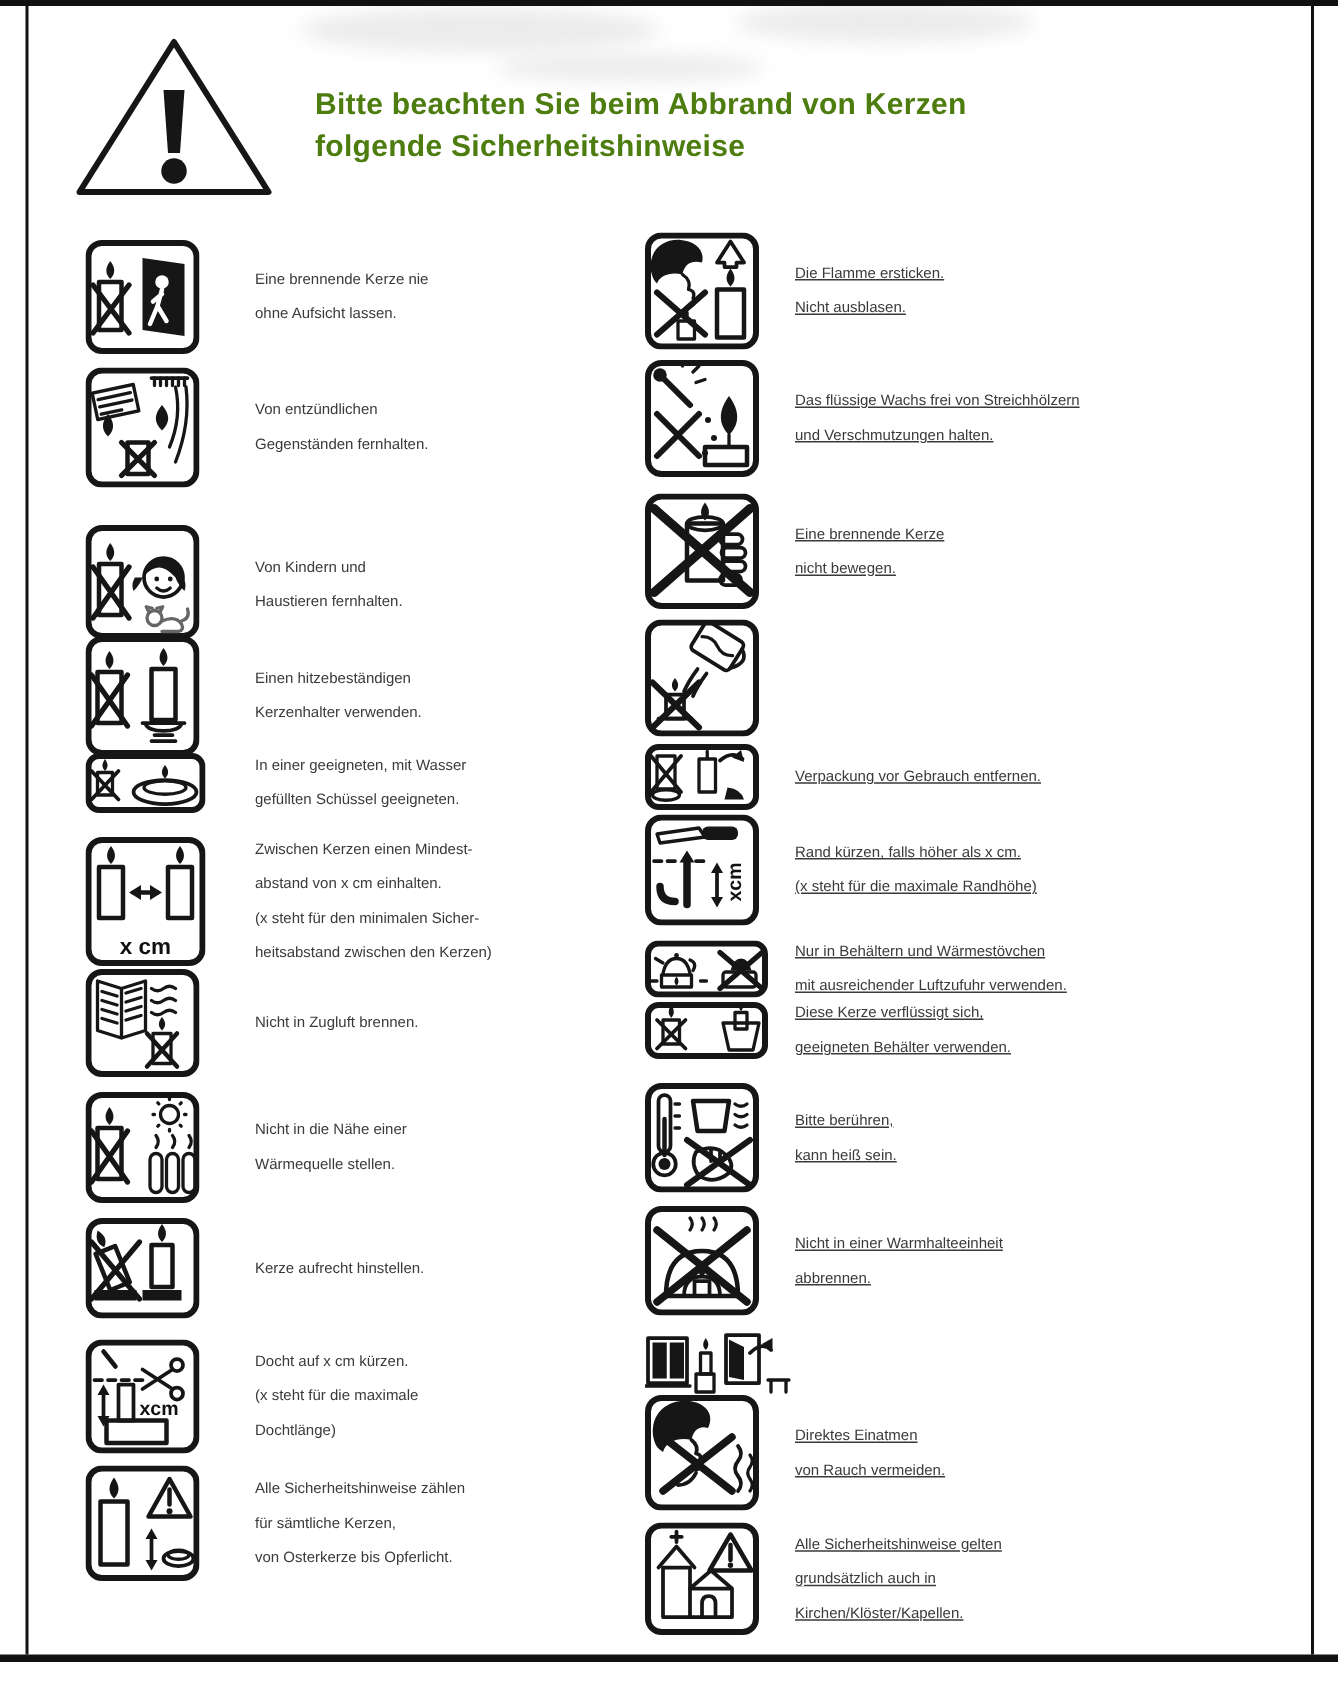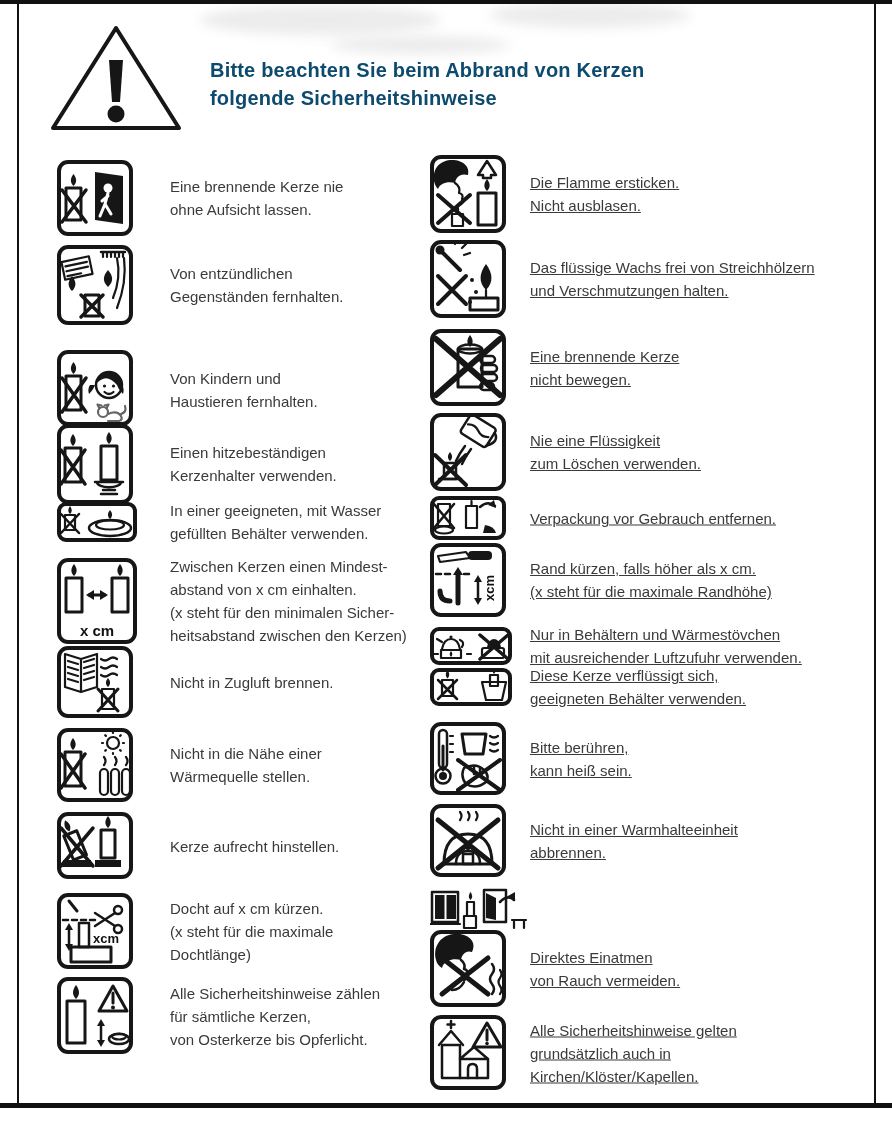--- a/index.html
+++ b/index.html
@@ -7,28 +7,28 @@
         font-family:"Liberation Sans",sans-serif;}
   
   .frame{position:absolute;background:#111;}
   .ft{left:0;top:0;width:892px;height:4px;}
   .fb{left:0;top:1103px;width:892px;height:5px;}
   .fl{left:17px;top:4px;width:2px;height:1099px;}
   .fr{left:874px;top:4px;width:2px;height:1099px;}
   .smudge{position:absolute;border-radius:50%;filter:blur(6px);opacity:.55;background:#dcdcdc;}
   
   .title{position:absolute;left:210px;top:56px;font-weight:bold;font-size:20px;
-         line-height:28px;color:#0c4a6e;white-space:pre-line;letter-spacing:.2px;}
+         line-height:28px;color:#4d7c0f;white-space:pre-line;letter-spacing:.2px;}
   
   .row{position:absolute;}
   .row.l{left:57px;width:370px;}
   .row.r{left:430px;width:438px;}
   .row svg{position:absolute;left:0;top:0;}
   .txt{position:absolute;top:50%;transform:translateY(-50%);white-space:pre-line;
-       font-size:15px;line-height:23px;color:#3a3a3a;}
+       font-size:10px;line-height:23px;color:#3a3a3a;}
   .row.l .txt{left:113px;width:260px;}
   .row.r .txt{left:100px;width:345px;text-decoration:underline;}
   
   .b{fill:#fff;stroke:#161616;stroke-width:4;}
   .s,.s2,.s25,.s35,.s4,.s5,.s6{fill:none;stroke:#161616;stroke-linecap:round;stroke-linejoin:round;}
   .s{stroke-width:3;} .s2{stroke-width:2.2;} .s25{stroke-width:2.5;}
   .s35{stroke-width:3.5;} .s4{stroke-width:4;} .s5{stroke-width:5;} .s6{stroke-width:6;}
   .f{fill:#161616;stroke:none;}
   .fw{fill:#fff;stroke:none;}
   .sw{fill:none;stroke:#fff;stroke-width:3;stroke-linecap:round;}
@@ -129,21 +129,21 @@
     <svg width="80" height="40" viewBox="0 0 80 40">
       <rect class="b" x="2" y="2" width="76" height="36" rx="7"></rect>
       <path class="f" d="M13,12 c-2.5,-2.5 -2,-5 0,-8 c2,3 2.5,5.5 0,8 z"></path>
       <rect class="s2" x="8" y="13" width="10" height="15"></rect>
       <path class="s25" d="M4,12 L22,31 M4,31 L22,12"></path>
       <ellipse class="s25" cx="53" cy="26" rx="21" ry="8"></ellipse>
       <ellipse class="s2" cx="53" cy="23" rx="14" ry="4.5"></ellipse>
       <path class="f" d="M53,17 c-3,-3 -2.5,-6 0,-9 c2.5,3 3,6 0,9 z"></path>
     </svg>
     <div class="txt">In einer geeigneten, mit Wasser
-gefüllten Behälter verwenden.</div>
+gefüllten Schüssel geeigneten.</div>
   </div>
 
   <div class="row l" style="top:558px;height:86px">
     <svg width="80" height="86" viewBox="0 0 80 86">
       <rect class="b" x="2" y="2" width="76" height="82" rx="9"></rect>
       <path class="f" d="M17,18 c-4,-4 -3,-8 0,-12 c3,4 4,8 0,12 z"></path>
       <rect class="s" x="9" y="20" width="16" height="34"></rect>
       <path class="f" d="M63,18 c-4,-4 -3,-8 0,-12 c3,4 4,8 0,12 z"></path>
       <rect class="s" x="55" y="20" width="16" height="34"></rect>
       <path class="s" d="M32,37 H48"></path>
@@ -299,22 +299,20 @@
         <rect class="s25" x="32" y="7" width="30" height="22" rx="3"></rect>
         <path class="s2" d="M35,18 q6,-4 12,0 q6,4 12,0"></path>
         <path class="s25" d="M62,11 q9,5 0,15"></path>
       </g>
       <path class="s25" d="M35,33 q-6,8 -9,15 M41,36 q-6,8 -9,15"></path>
       <path class="f" d="M20,48 c-3,-3 -2.5,-6 0,-9 c2.5,3 3,6 0,9 z"></path>
       <rect class="s25" x="14" y="50" width="12" height="16"></rect>
       <path class="s25" d="M9,66 h22"></path>
       <path class="s4" d="M5,42 L36,72 M5,72 L36,42"></path>
     </svg>
-    <div class="txt">Nie eine Flüssigkeit
-zum Löschen verwenden.</div>
   </div>
 
   <div class="row r" style="top:496px;height:44px">
     <svg width="76" height="44" viewBox="0 0 76 44">
       <rect class="b" x="2" y="2" width="72" height="40" rx="7"></rect>
       <rect class="s2" x="8" y="8" width="12" height="22"></rect>
       <path class="s25" d="M4,8 L24,32 M4,32 L24,8"></path>
       <ellipse class="s2" cx="14" cy="34" rx="9" ry="3.5"></ellipse>
       <rect class="s2" x="36" y="10" width="11" height="22"></rect>
       <path class="s2" d="M41.5,5 v4"></path>

